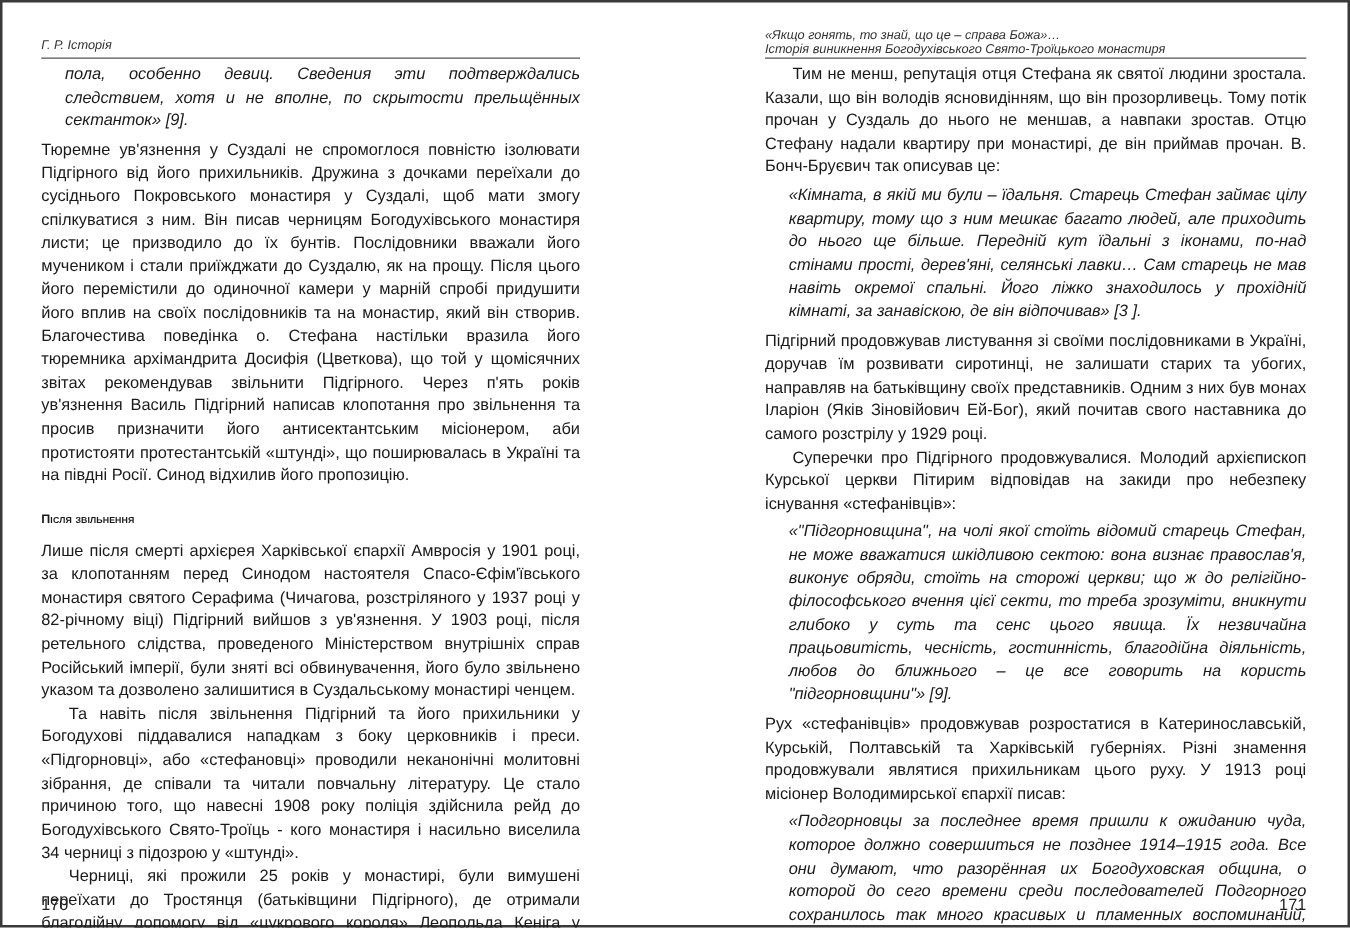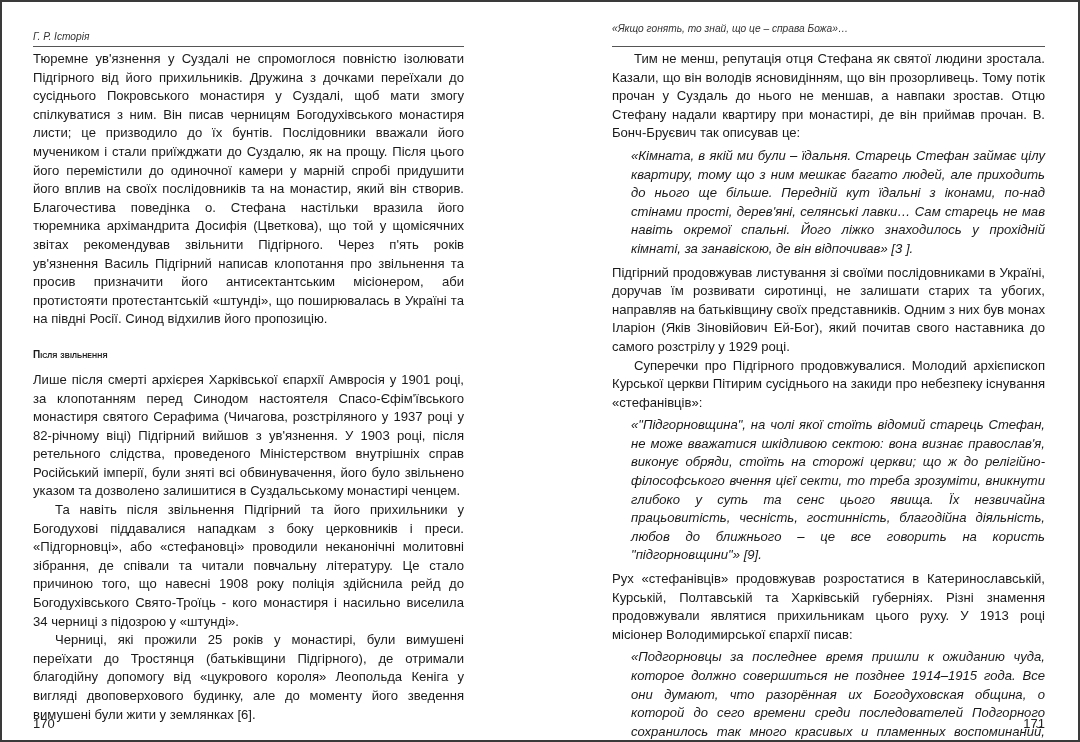--- a/index.html
+++ b/index.html
@@ -40,38 +40,40 @@
 </style>
 </head>
 <body>
 
 <div class="frame"></div>
 
 <div class="page left">
   <div class="running-head">Г. Р. Історія</div>
   <div class="head-rule"></div>
   <div class="body-text">
+    <p class="quote quote-first">пола, особенно девиц. Сведения эти подтверждались следствием, хотя и не вполне, по скрытости прельщённых сектанток» [9].</p>
     <p>Тюремне ув'язнення у Суздалі не спромоглося повністю ізолювати Підгірного від його прихильників. Дружина з дочками переїхали до сусіднього Покровського монастиря у Суздалі, щоб мати змогу спілкуватися з ним. Він писав черницям Богодухівського монастиря листи; це призводило до їх бунтів. Послідовники вважали його мучеником і стали приїжджати до Суздалю, як на прощу. Після цього його перемістили до одиночної камери у марній спробі придушити його вплив на своїх послідовників та на монастир, який він створив. Благочестива поведінка о. Стефана настільки вразила його тюремника архімандрита Досифія (Цветкова), що той у щомісячних звітах рекомендував звільнити Підгірного. Через п'ять років ув'язнення Василь Підгірний написав клопотання про звільнення та просив призначити його антисектантським місіонером, аби протистояти протестантській «штунді», що поширювалась в Україні та на півдні Росії. Синод відхилив його пропозицію.</p>
     <h3>Після звільнення</h3>
     <p>Лише після смерті архієрея Харківської єпархії Амвросія у 1901 році, за клопотанням перед Синодом настоятеля Спасо-Єфім'ївського монастиря святого Серафима (Чичагова, розстріляного у 1937 році у 82-річному віці) Підгірний вийшов з ув'язнення. У 1903 році, після ретельного слідства, проведеного Міністерством внутрішніх справ Російський імперії, були зняті всі обвинувачення, його було звільнено указом та дозволено залишитися в Суздальському монастирі ченцем.</p>
     <p class="indent">Та навіть після звільнення Підгірний та його прихильники у Богодухові піддавалися нападкам з боку церковників і преси. «Підгорновці», або «стефановці» проводили неканонічні молитовні зібрання, де співали та читали повчальну літературу. Це стало причиною того, що навесні 1908 року поліція здійснила рейд до Богодухівського Свято-Троїць - кого монастиря і насильно виселила 34 черниці з підозрою у «штунді».</p>
     <p class="indent">Черниці, які прожили 25 років у монастирі, були вимушені переїхати до Тростянця (батьківщини Підгірного), де отримали благодійну допомогу від «цукрового короля» Леопольда Кеніга у вигляді двоповерхового будинку, але до моменту його зведення вимушені були жити у землянках [6].</p>
 
   </div>
   <div class="page-num">170</div>
 </div>
 
 <div class="page right">
   <div class="running-head">
     <div>«Якщо гонять, то знай, що це – справа Божа»…</div>
+    <div>Історія виникнення Богодухівського Свято-Троїцького монастиря</div>
   </div>
   <div class="head-rule"></div>
   <div class="body-text">
     <p class="indent">Тим не менш, репутація отця Стефана як святої людини зростала. Казали, що він володів ясновидінням, що він прозорливець. Тому потік прочан у Суздаль до нього не меншав, а навпаки зростав. Отцю Стефану надали квартиру при монастирі, де він приймав прочан. В. Бонч-Бруєвич так описував це:</p>
     <p class="quote">«Кімната, в якій ми були – їдальня. Старець Стефан займає цілу квартиру, тому що з ним мешкає багато людей, але приходить до нього ще більше. Передній кут їдальні з іконами, по-над стінами прості, дерев'яні, селянські лавки… Сам старець не мав навіть окремої спальні. Його ліжко знаходилось у прохідній кімнаті, за занавіскою, де він відпочивав» [3 ].</p>
     <p>Підгірний продовжував листування зі своїми послідовниками в Україні, доручав їм розвивати сиротинці, не залишати старих та убогих, направляв на батьківщину своїх представників. Одним з них був монах Іларіон (Яків Зіновійович Ей-Бог), який почитав свого наставника до самого розстрілу у 1929 році.</p>
-    <p class="indent">Суперечки про Підгірного продовжувалися. Молодий архієпископ Курської церкви Пітирим сусіднього на закиди про небезпеку існування «стефанівців»:</p>
+    <p class="indent">Суперечки про Підгірного продовжувалися. Молодий архієпископ Курської церкви Пітирим відповідав на закиди про небезпеку існування «стефанівців»:</p>
     <p class="quote">«"Підгорновщина", на чолі якої стоїть відомий старець Стефан, не може вважатися шкідливою сектою: вона визнає православ'я, виконує обряди, стоїть на сторожі церкви; що ж до релігійно-філософського вчення цієї секти, то треба зрозуміти, вникнути глибоко у суть та сенс цього явища. Їх незвичайна працьовитість, чесність, гостинність, благодійна діяльність, любов до ближнього – це все говорить на користь "підгорновщини"» [9].</p>
     <p>Рух «стефанівців» продовжував розростатися в Катеринославській, Курській, Полтавській та Харківській губерніях. Різні знамення продовжували являтися прихильникам цього руху. У 1913 році місіонер Володимирської єпархії писав:</p>
     <p class="quote">«Подгорновцы за последнее время пришли к ожиданию чуда, которое должно совершиться не позднее 1914–1915 года. Все они думают, что разорённая их Богодуховская община, о которой до сего времени среди последователей Подгорного сохранилось так много красивых и пламенных воспоминаний, должна обязательно не только возродиться, но и прославиться. Новая обитель должна вырасти на могилах трёх святых мужей – Гурия, Харлампия и Ферапонта, которые были замучены шведами более чем двести лет тому назад, в известную войну Карла XII с Петром Великим. Святым</p>
   </div>
   <div class="page-num">171</div>
 </div>
 
 </body></html>

